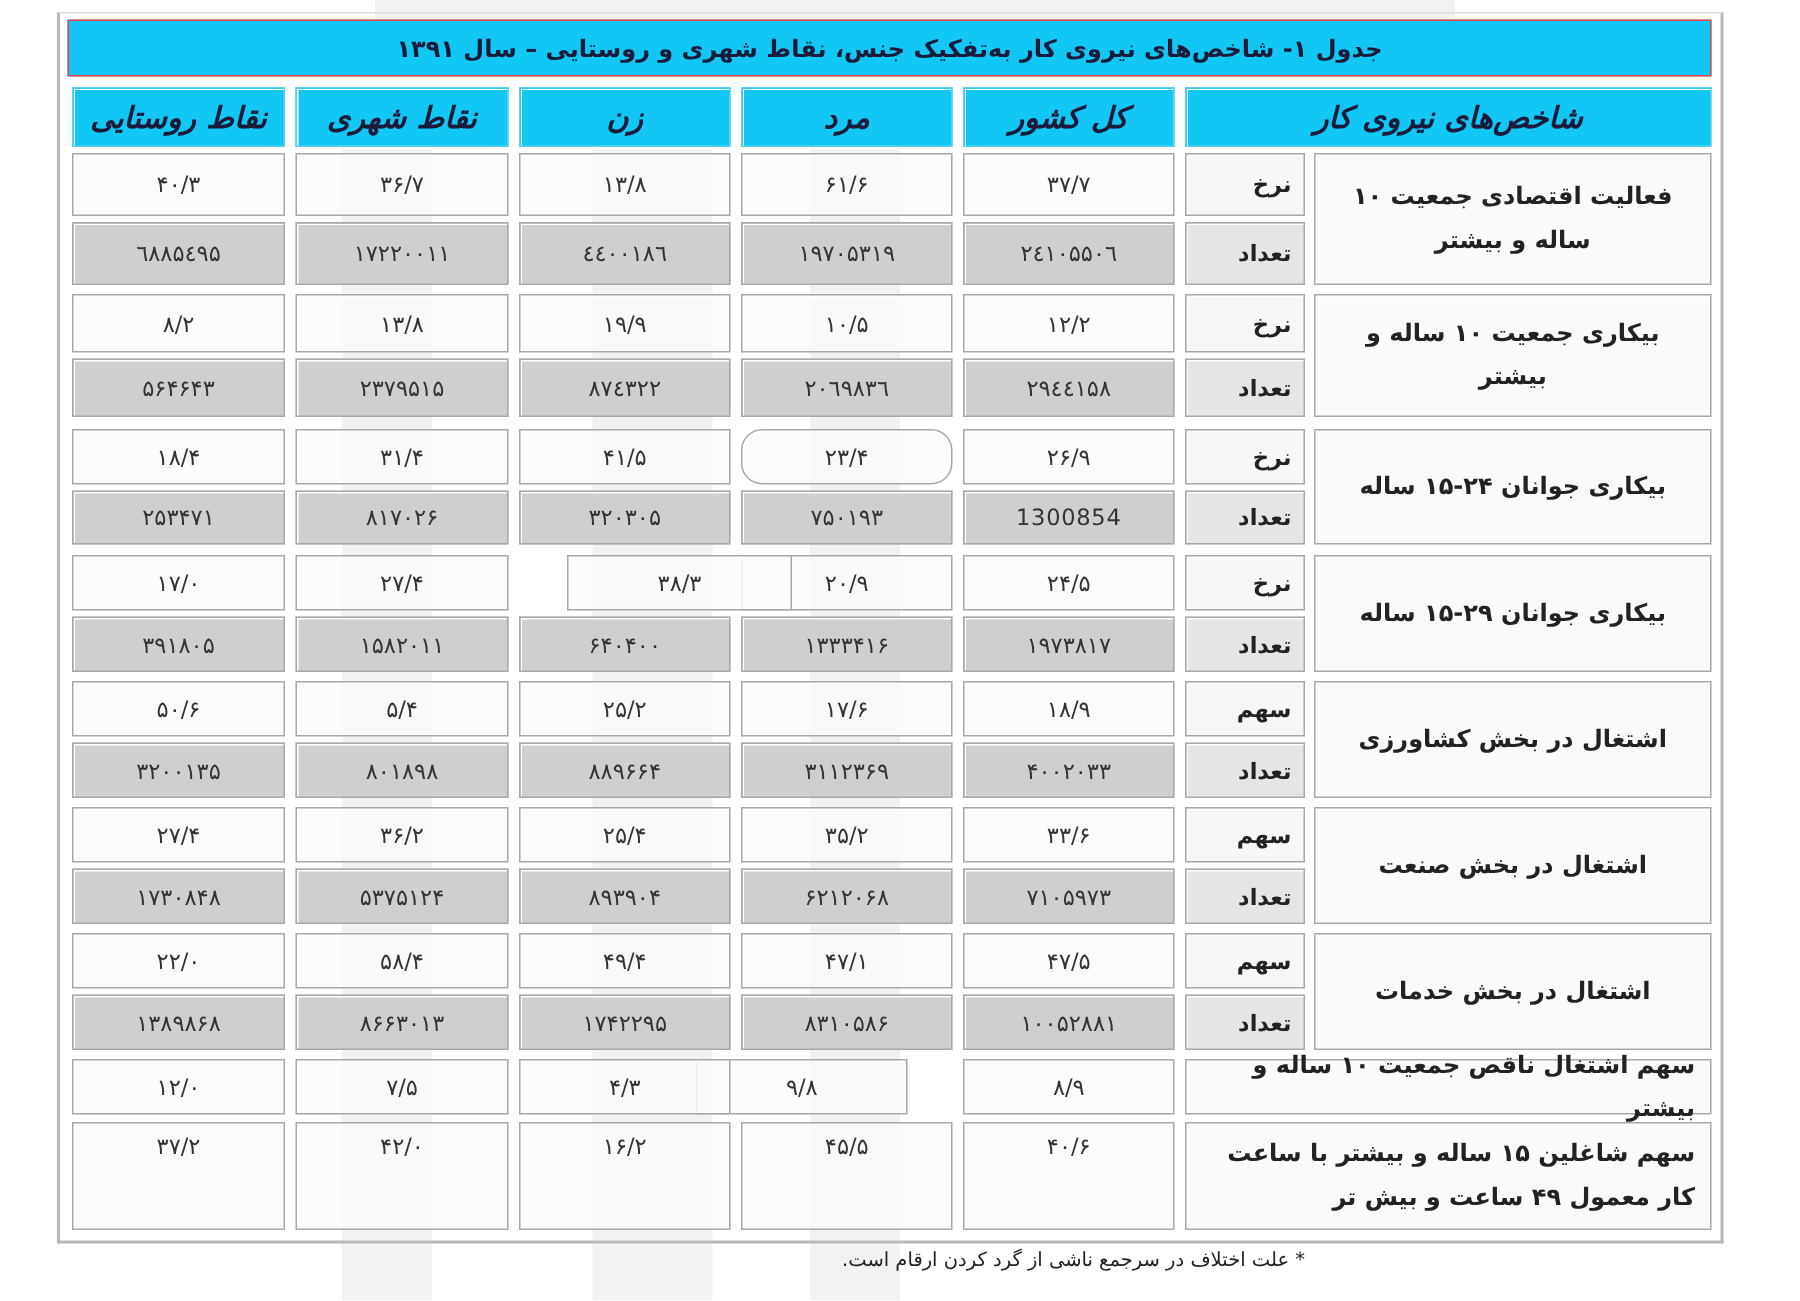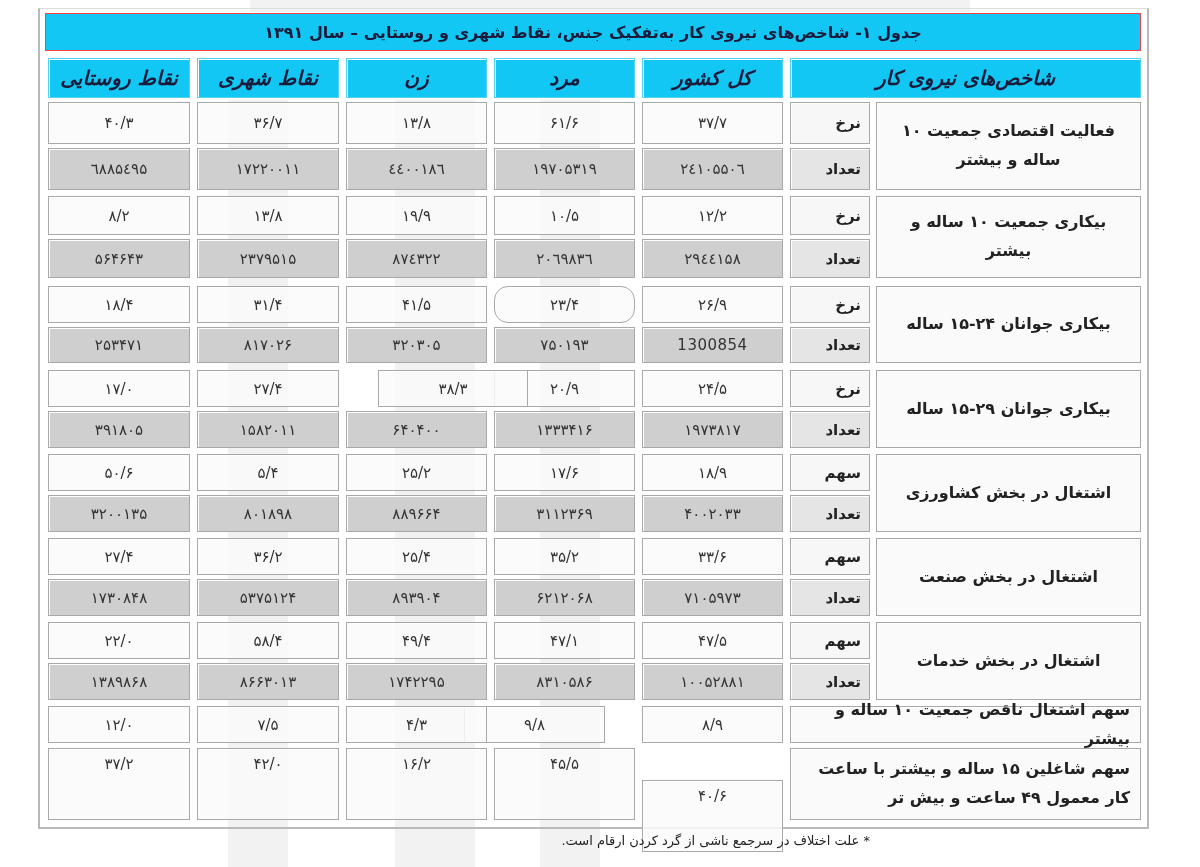--- a/index.html
+++ b/index.html
@@ -158,19 +158,19 @@
 <div class="cell val-count" style="left:48px; top:663px; width:142px; height:37px;">۱۳۸۹۸۶۸</div>
 
 <div class="cell ind-wide" style="left:790px; top:706px; width:351px; height:37px;">سهم اشتغال ناقص جمعیت ۱۰ ساله و بیشتر</div>
 <div class="cell val-rate" style="left:642px; top:706px; width:141px; height:37px;">۸/۹</div>
 <div class="cell val-rate" style="left:464px; top:706px; width:141px; height:37px;">۹/۸</div>
 <div class="cell val-rate" style="left:346px; top:706px; width:141px; height:37px;">۴/۳</div>
 <div class="cell val-rate" style="left:197px; top:706px; width:142px; height:37px;">۷/۵</div>
 <div class="cell val-rate" style="left:48px; top:706px; width:142px; height:37px;">۱۲/۰</div>
 
 <div class="cell ind-wide" style="left:790px; top:748px; width:351px; height:72px; align-items:flex-start; padding-top:6px;">سهم شاغلین ۱۵ ساله و بیشتر با ساعت کار معمول ۴۹ ساعت و بیش تر</div>
-<div class="cell val-rate val-top" style="left:642px; top:780px; width:141px; height:72px;">۴۰/۶</div>
+<div class="cell val-rate val-top" style="left:642px; top:748px; width:141px; height:72px;">۴۰/۶</div>
 <div class="cell val-rate val-top" style="left:494px; top:748px; width:141px; height:72px;">۴۵/۵</div>
 <div class="cell val-rate val-top" style="left:346px; top:748px; width:141px; height:72px;">۱۶/۲</div>
 <div class="cell val-rate val-top" style="left:197px; top:748px; width:142px; height:72px;">۴۲/۰</div>
 <div class="cell val-rate val-top" style="left:48px; top:748px; width:142px; height:72px;">۳۷/۲</div>
 
 <div class="footnote">* علت اختلاف در سرجمع ناشی از گرد کردن ارقام است.</div>
 
 </body></html>

